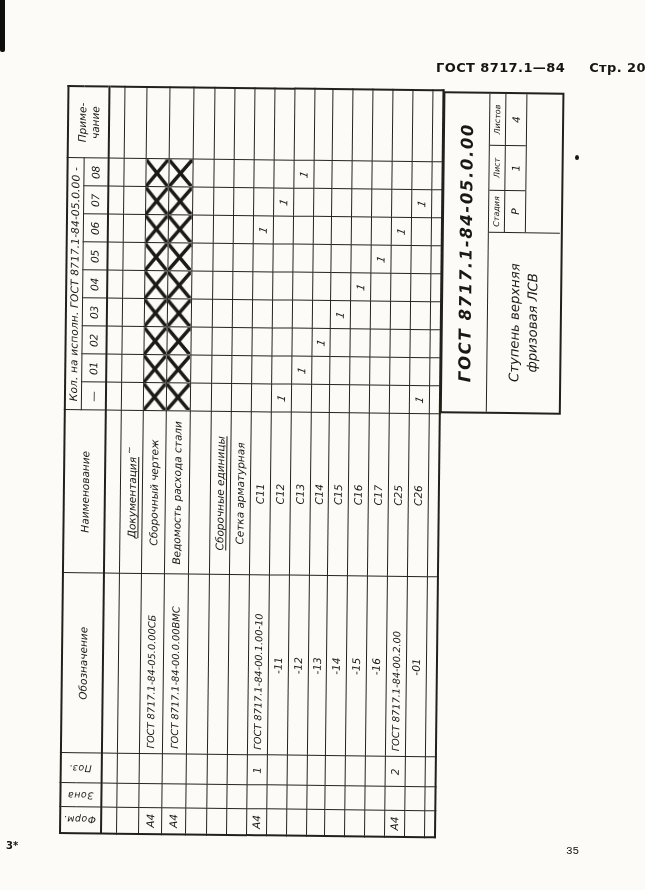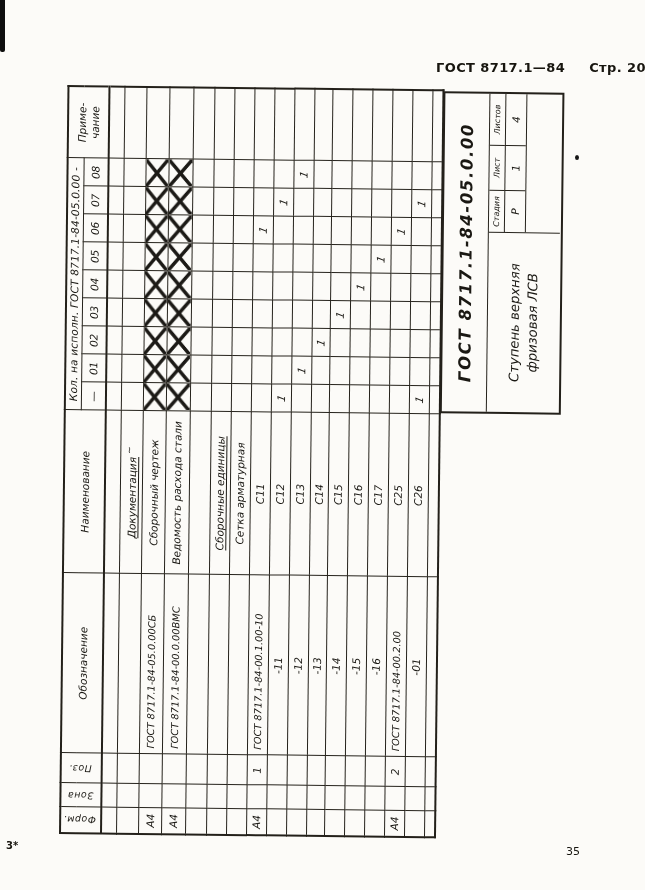--- a/index.html
+++ b/index.html
@@ -5,21 +5,21 @@
   html,body { margin:0; padding:0; }
   body {
     width:645px; height:890px; position:relative; overflow:hidden;
     background:#fcfbf8; color:#17150f;
     font-family:"DejaVu Sans", sans-serif;
   }
   
   .corner-bar { position:absolute; left:0; top:0; width:5px; height:52px; background:#0e0e0e; border-radius:0 0 2px 2px; }
   .pg-header { position:absolute; top:60px; left:436px; font-weight:bold; font-size:13px; letter-spacing:.4px; display:flex; gap:24px; white-space:nowrap; }
   .footnote { position:absolute; left:6px; top:840px; font-size:10px; font-weight:bold; }
-  .page-num { position:absolute; left:566px; top:845px; font-size:11px; }
+  .page-num { position:absolute; left:566px; top:845px; font-size:11px;font-family:Liberation Mono, monospace; }
   .ink-dot { position:absolute; left:575px; top:155px; width:4px; height:5px; background:#161616; border-radius:50%; }
 
   
   .rot {
     position:absolute; left:59px; top:834px; width:747px; height:501px;
     transform:rotate(-89.35deg); transform-origin:0 0;
   }
   table.spec {
     border-collapse:collapse; table-layout:fixed; width:747px;
     font-style:italic; color:#1a1813;

